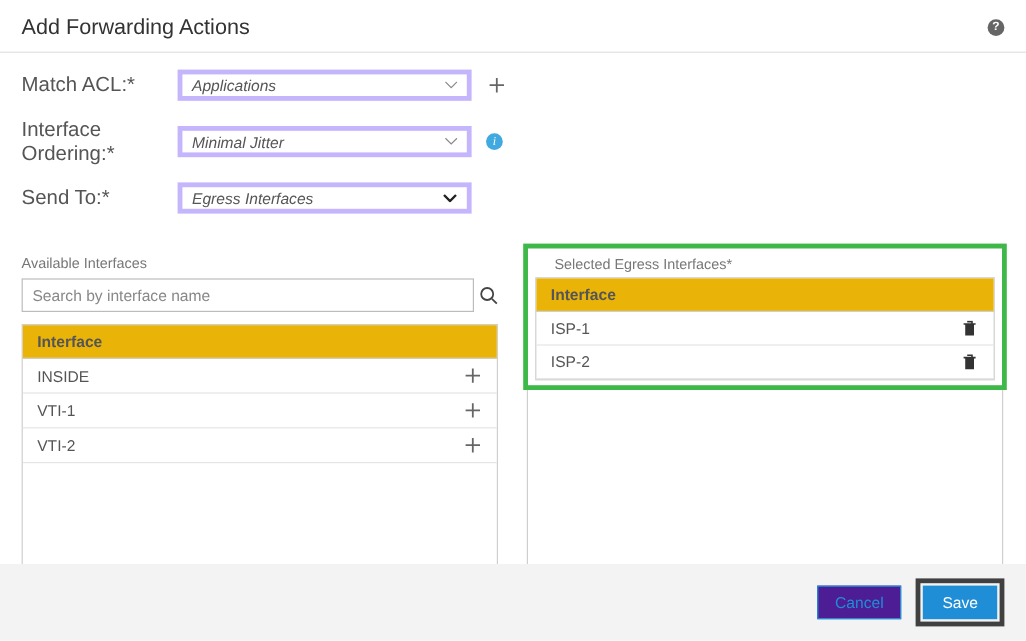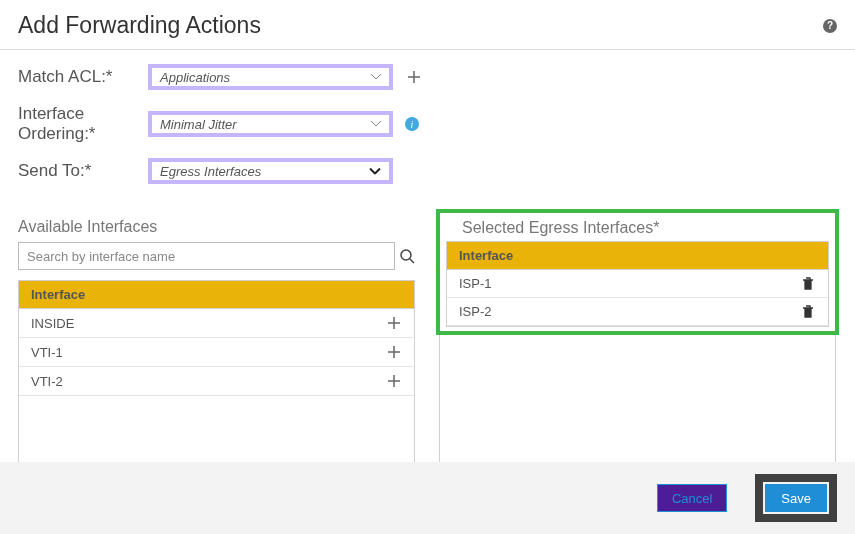--- a/index.html
+++ b/index.html
@@ -10,21 +10,21 @@
     color: #333;
     background: #fff;
   }
   .window { width: 855px; height: 534px; position: relative; }
   .header {
     display: flex; justify-content: space-between; align-items: center;
     padding: 12px 18px 10px 18px;
     border-bottom: 1px solid #e0e0e0;
   }
   .header h1 {
-    font-size: 23px; font-weight: 400; color: #333; margin: 0;
+    font-size: 18px; font-weight: 400; color: #333; margin: 0;
   }
   .help-icon {
     width: 14px; height: 14px; border-radius: 50%;
     background: #666; color: #fff;
     display: flex; align-items: center; justify-content: center;
     font-size: 10px; font-weight: bold;
   }
   .body {
     padding: 14px 18px;
   }
@@ -54,21 +54,21 @@
     margin-left: 12px; width: 14px; height: 14px;
     border-radius: 50%; background: #3fa9e0; color: #fff;
     display: flex; align-items: center; justify-content:center;
     font-size: 10px; font-style: italic; font-family: serif;
   }
   .two-col {
     display: flex; gap: 24px; padding: 0 18px;
   }
   .col-left { width: 397px; }
   .col-right { width: 397px; }
-  .panel-label { color:#777; font-size:16px; margin-bottom:6px; margin-top:6px; }
+  .panel-label { color:#777; font-size:12px; margin-bottom:6px; margin-top:6px; }
   .search-row { display:flex; align-items:center; gap:4px; margin-bottom:10px; }
   .search-input {
     flex: 1 1 auto; height: 28px; border: 1px solid #bcbcbc;
     padding: 0 8px; font-size: 13px; color: #555;
   }
   .search-input::placeholder { color:#888; }
   .search-icon { width:16px; height:16px; color:#555; }
   .list-box {
     border: 1px solid #cfcfcf; height: 217px; background:#fff;
   }
@@ -102,21 +102,21 @@
     display:flex; justify-content:flex-end; gap:12px;
     align-items:center;
   }
   .btn {
     height: 28px; padding: 0 14px; font-size:13px;
     border:1px solid #1f8ed6; background:#4c1d95; color:#1f8ed6;
     display:flex; align-items:center; justify-content:center;
     cursor:pointer;
   }
   .btn-primary-wrap {
-    border: 8px solid #404040; padding:2px;margin-left:16px;
+    border: 4px solid #404040; padding:2px;
   }
   .btn-primary {
     height:28px; padding:0 16px; font-size:13px;
     border:none; background:#1f8ed6; color:#fff;
     cursor:pointer;
   }
   svg { display:block; }
 </style>
 </head>
 <body>

